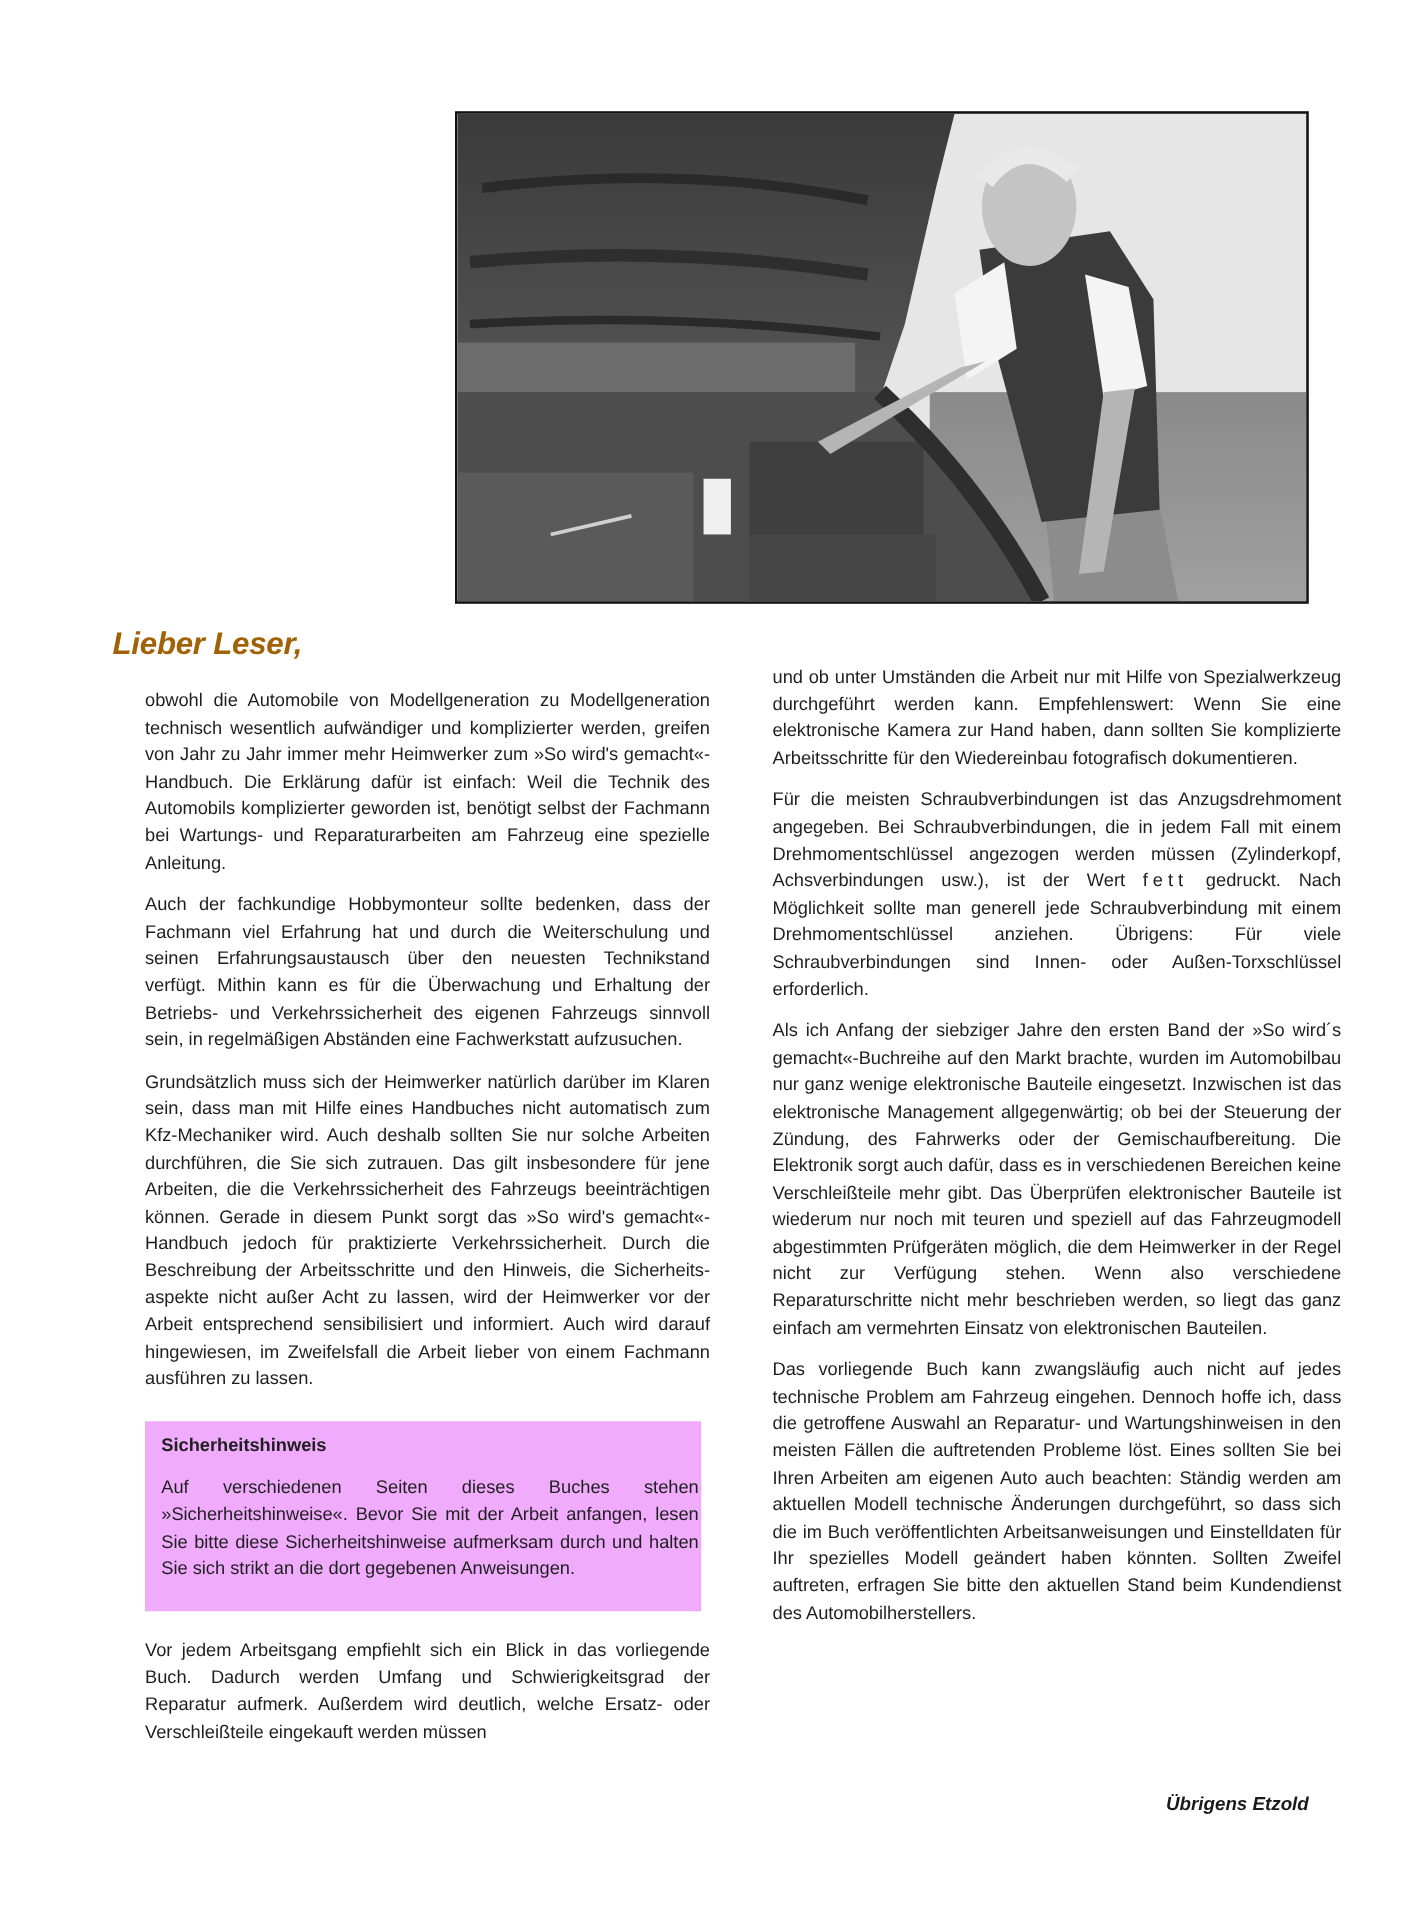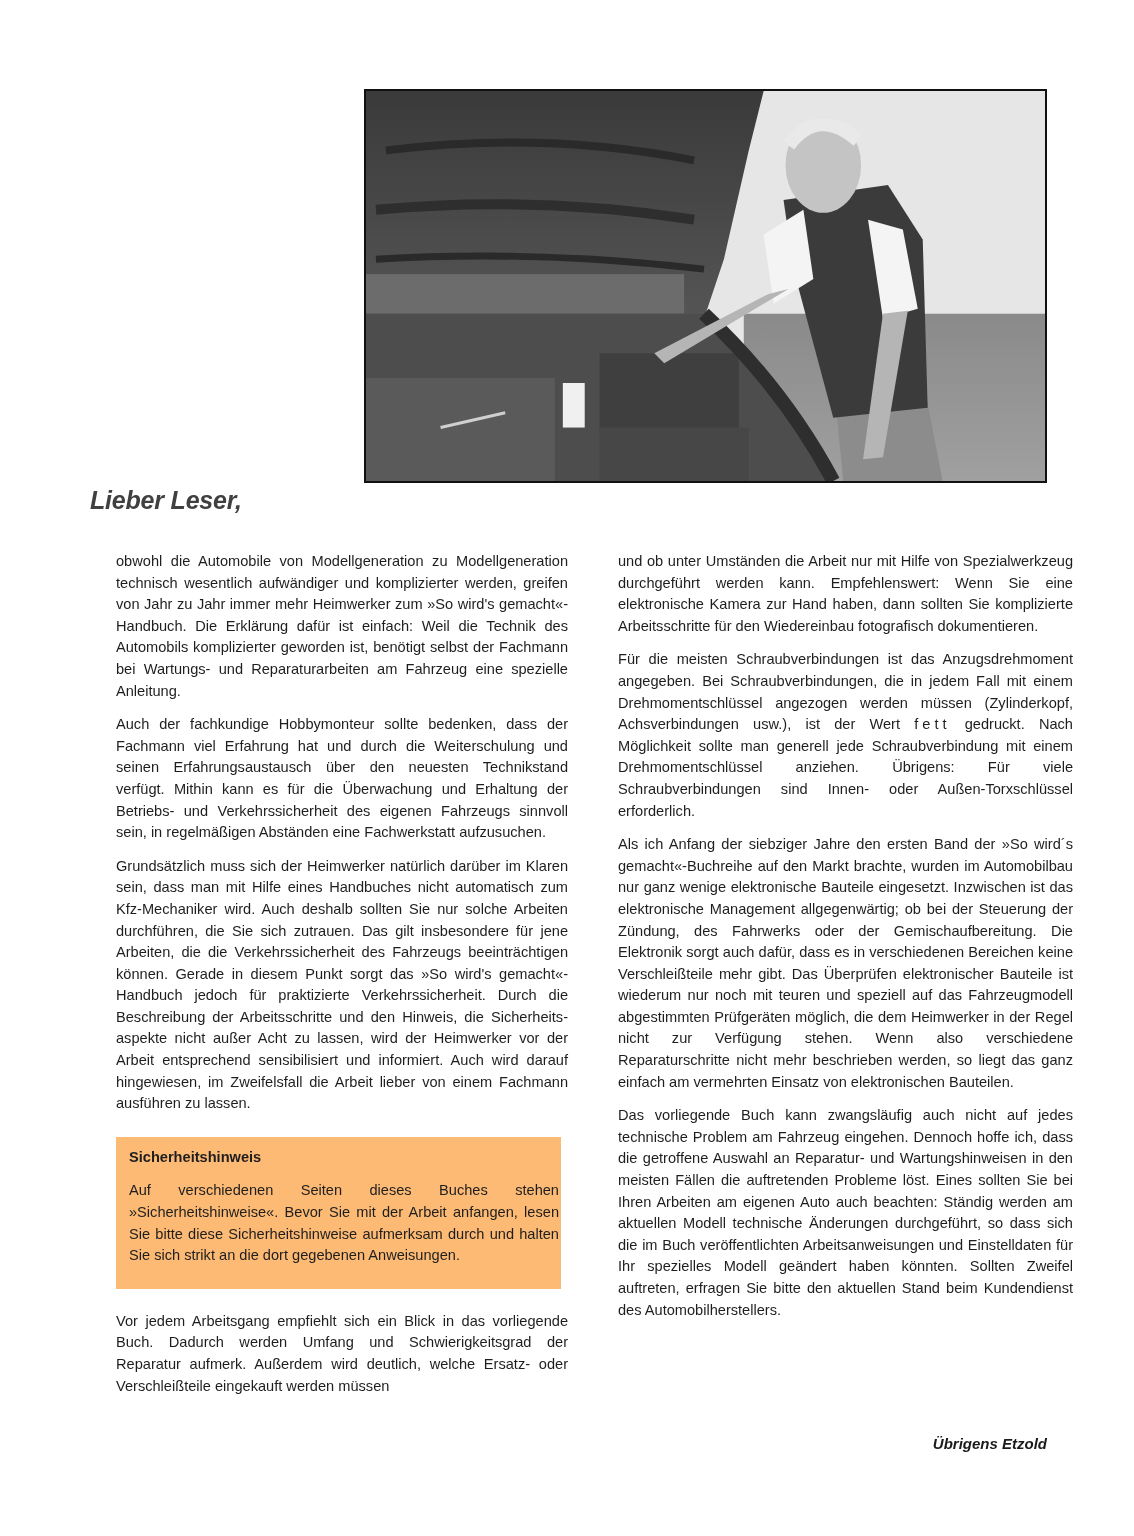--- a/index.html
+++ b/index.html
@@ -5,33 +5,33 @@
   html, body { margin: 0; padding: 0; background: #ffffff; }
   body { width: 1134px; height: 1536px; position: relative; overflow: hidden;
          font-family: "Liberation Sans", "DejaVu Sans", sans-serif; color: #1e1e1e; }
 
   
   .photo { position: absolute; left: 364px; top: 89px; width: 683px; height: 394px;
            border: 2px solid #111; box-sizing: border-box; overflow: hidden; background: #d9d9d9; }
   .photo svg { display: block; width: 100%; height: 100%; }
 
   
-  .heading { position: absolute; left: 90px; top: 486px; margin: 0;
-             font-size: 25px; font-weight: bold; font-style: italic; letter-spacing: -0.2px; color: #404040; }
+  .heading { position: absolute; left: 90px; top: 501px; margin: 0;
+             font-size: 25px; font-weight: bold; font-style: italic; letter-spacing: -0.2px; color: #a16207; }
 
   
   .col { position: absolute; width: 452px; font-size: 14.6px; line-height: 21.6px;
          text-align: justify; hyphens: manual; margin-left: 26px; }
   .col-left { left: 90px; top: 551px; }
-  .col-right { left: 592px; top: 551px; width: 455px; }
+  .col-right { left: 592px; top: 532px; width: 455px; }
   .col p { margin: 0 0 12px 0; }
   .col p.last { margin-bottom: 0; }
 
   
-  .notice { background: #fdba74; margin: 22px 7px 22px 0; padding: 10px 2px 10px 13px; }
+  .notice { background: #f0abfc; margin: 22px 7px 22px 0; padding: 10px 2px 10px 13px; }
   .notice-title { font-weight: bold; font-size: 14.6px; line-height: 21.6px; margin: 0; }
   .notice-body { margin: 0; text-align: justify; }
 
   .fett { font-weight: normal; letter-spacing: 4px; }
 
   .signature { position: absolute; right: 87px; top: 1435px; font-size: 15px;
                font-weight: bold; font-style: italic; color: #1a1a1a; }
 </style>
 </head>
 <body>

